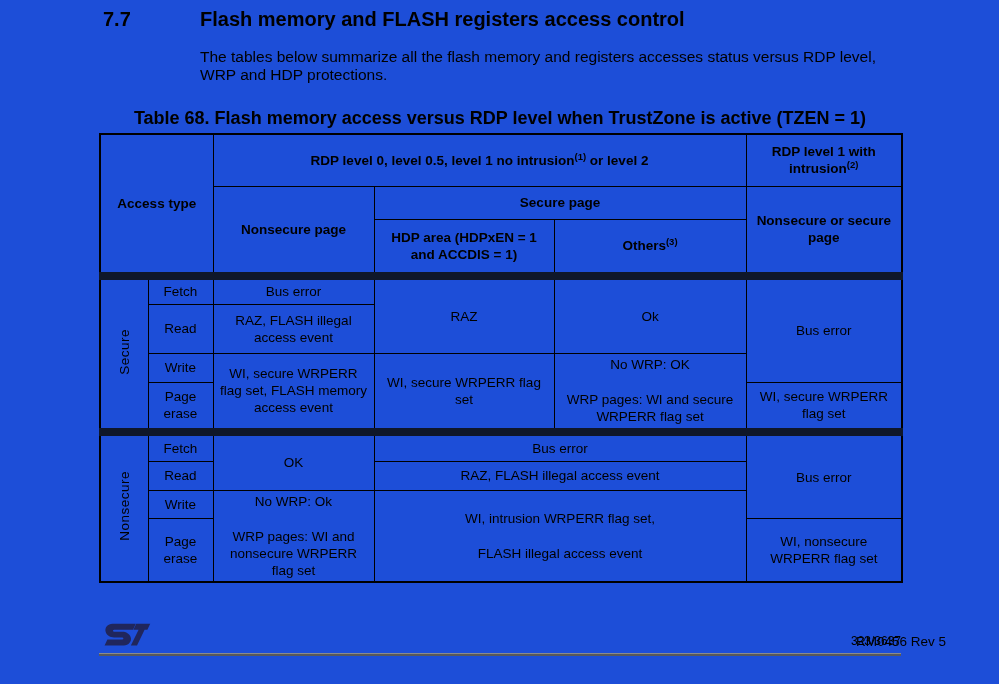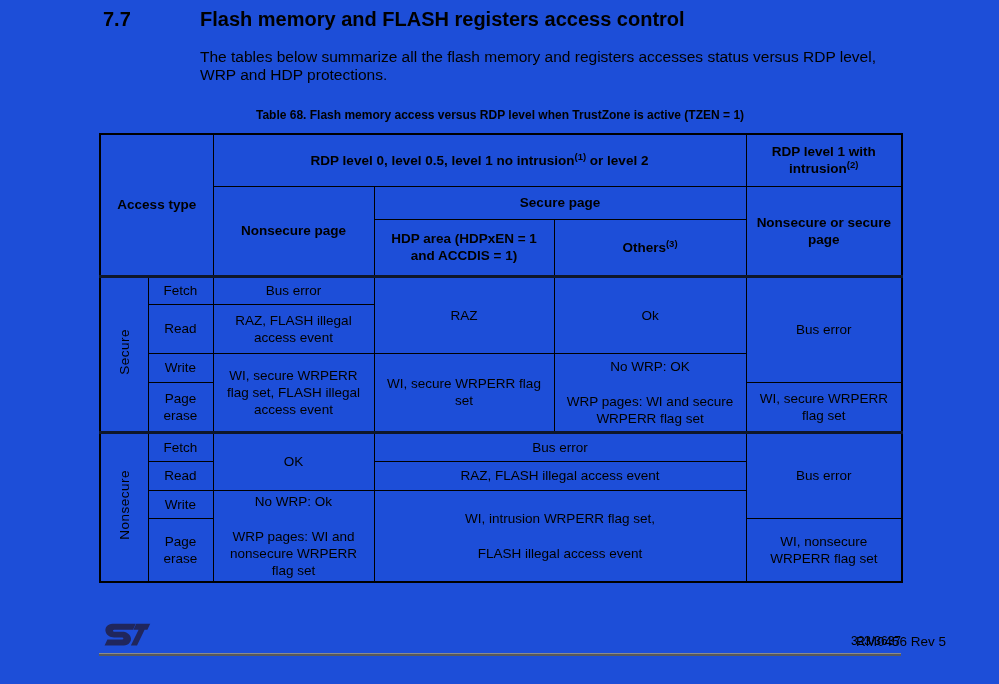--- a/index.html
+++ b/index.html
@@ -31,21 +31,21 @@
     font-size: 15.5px;
     line-height: 18px;
   }
   
   .tbl-caption {
     position: absolute;
     left: 99px;
     top: 108px;
     width: 802px;
     text-align: center;
-    font-size: 12px;
+    font-size: 18px;
     font-weight: bold;
   }
   table.access-table {
     position: absolute;
     left: 99px;
     top: 133px;
     width: 802px;
     border-collapse: collapse;
     table-layout: fixed;
     border: 2px solid #000;
@@ -62,21 +62,21 @@
   .access-table th { font-weight: bold; }
   .access-table td { font-weight: normal; }
   tr.h52 { height: 52px; }
   tr.h33 { height: 33px; }
   tr.h57 { height: 57px; margin-left: 36px; }
   tr.h28 { height: 28px; }
   tr.h29 { height: 29px; }
   tr.h49 { height: 49px; }
   tr.h50 { height: 50px; }
   tr.h61 { height: 61px; }
-  .thick-top th, .thick-top td, td.thick-top, th.thick-top { border-top: 3px solid #0f172a; }
+  .thick-top th, .thick-top td, td.thick-top, th.thick-top { border-top: 8px solid #0f172a; }
   sup { font-size: 9.5px; line-height: 0; }
   .vlabel-cell { padding: 0; }
   .vlabel {
     display: inline-block;
     writing-mode: vertical-rl;
     transform: rotate(180deg);
     font-size: 13.5px;
     letter-spacing: 0.5px;
   }
   .two-para > div + div { margin-top: 18px; }
@@ -154,21 +154,21 @@
         <td rowspan="2">RAZ</td>
         <td rowspan="2">Ok</td>
         <td rowspan="3">Bus error</td>
       </tr>
       <tr class="h49">
         <td>Read</td>
         <td>RAZ, FLASH illegal access event</td>
       </tr>
       <tr class="h29">
         <td>Write</td>
-        <td rowspan="2">WI, secure WRPERR flag set, FLASH illegal access event</td>
+        <td rowspan="2">WI, secure WRPERR flag set, FLASH memory access event</td>
         <td rowspan="2">WI, secure WRPERR flag set</td>
         <td rowspan="2" class="two-para">
           <div>No WRP: OK</div>
           <div>WRP pages: WI and secure WRPERR flag set</div>
         </td>
       </tr>
       <tr class="h50">
         <td>Page erase</td>
         <td>WI, secure WRPERR flag set</td>
       </tr>

